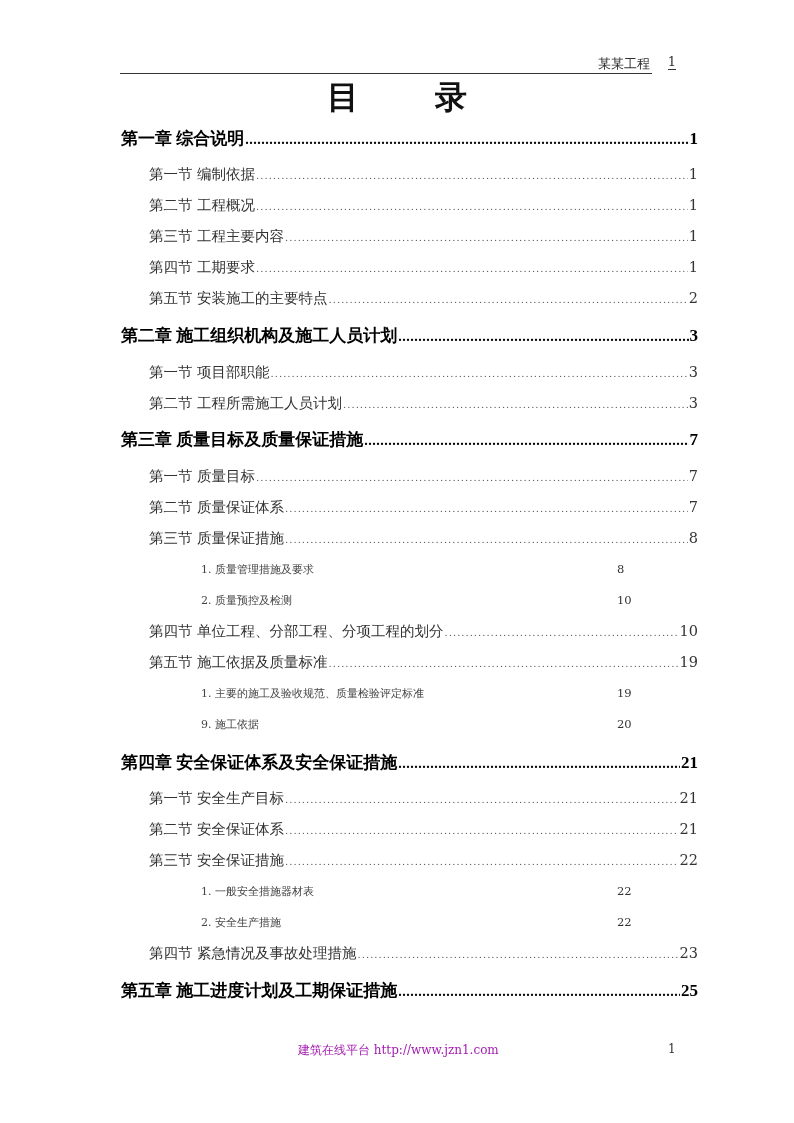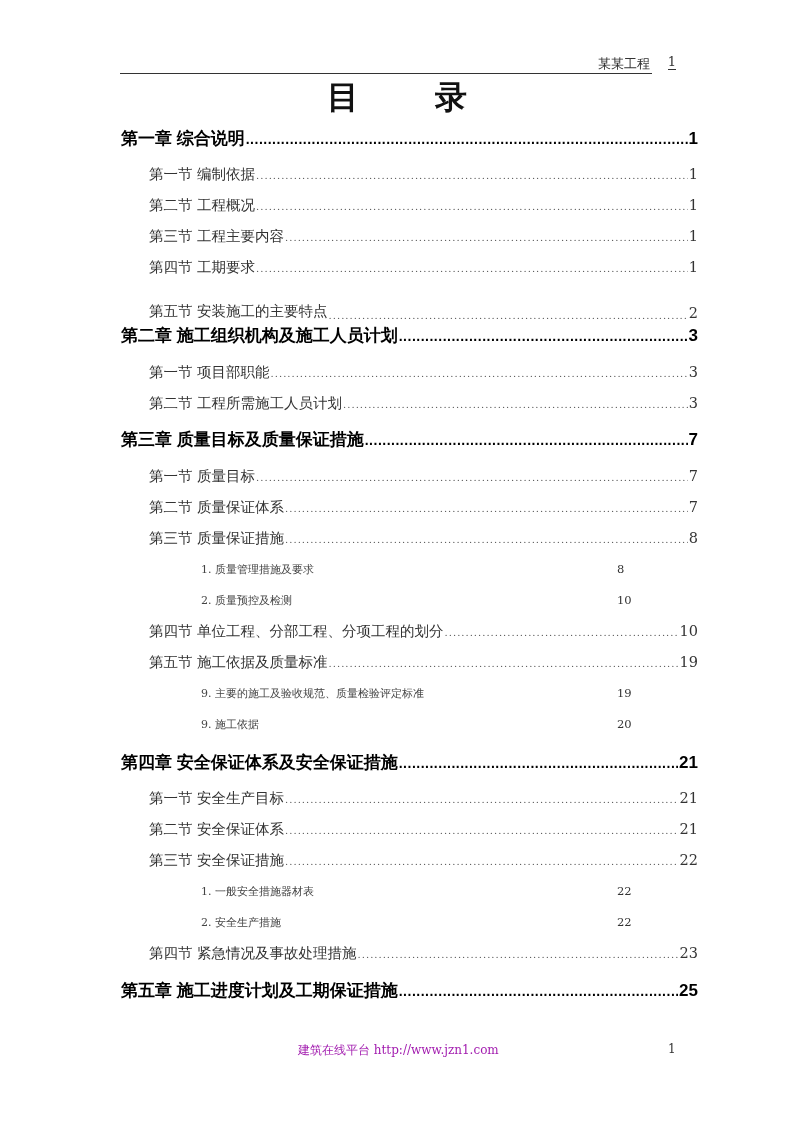--- a/index.html
+++ b/index.html
@@ -8,21 +8,21 @@
   .hdr-text{position:absolute;right:50px;top:0;font-size:13px;color:#333;}
   .hdr-page{position:absolute;right:24px;top:0;font-size:13px;color:#333;border-bottom:1px solid #333;line-height:14px;}
   .hdr-line{position:absolute;left:0;top:18px;width:532px;height:1px;background:#333;}
   .title{position:absolute;left:0;width:794px;top:76px;text-align:center;font-family:"DejaVu Sans","Liberation Sans",sans-serif;font-size:32px;font-weight:bold;letter-spacing:0;}
   .title span{display:inline-block;margin:0 38px;}
   .row{position:absolute;display:flex;align-items:baseline;right:96px;}
   .row .lbl{white-space:nowrap;}
   .row .dots{flex:1;overflow:hidden;white-space:nowrap;margin:0 1px;}
   .row .dots::after{content:"....................................................................................................................................................................................................................................................................................................................................................................";}
   .row .pg{white-space:nowrap;}
-  .ch{left:121px;font-family:Liberation Sans, sans-serif;font-weight:bold;font-size:17px;color:#000;}
+  .ch{left:121px;font-family:Liberation Serif, serif;font-weight:bold;font-size:17px;color:#000;}
   .ch .dots{font-size:14px;letter-spacing:0.5px;}
   .sec{left:149px;font-size:14.5px;color:#333;}
   .sec .dots{font-size:10px;letter-spacing:1px;color:#555;}
   .sub{position:absolute;left:201px;font-size:11px;color:#444;}
   .subpg{position:absolute;left:617px;font-size:11.5px;color:#333;}
   .ftr{position:absolute;left:298px;top:1042px;font-size:12px;color:#a21caf;}
   .ftr-pg{position:absolute;left:668px;top:1042px;font-size:12px;color:#333;}
 </style>
 </head>
 <body>
@@ -56,21 +56,21 @@
     <div class="row sec" style="top: 227px;">
       <span class="lbl">第三节  工程主要内容</span>
       <span class="dots"></span>
       <span class="pg">1</span>
     </div>
     <div class="row sec" style="top: 258px;">
       <span class="lbl">第四节  工期要求</span>
       <span class="dots"></span>
       <span class="pg">1</span>
     </div>
-    <div class="row sec" style="top: 302px; align-items: flex-end;">
+    <div class="row sec" style="top: 289px;">
       <span class="lbl">第五节  安装施工的主要特点</span>
       <span class="dots"></span>
       <span class="pg">2</span>
     </div>
     <div class="row ch" style="top: 324px;">
       <span class="lbl">第二章  施工组织机构及施工人员计划</span>
       <span class="dots"></span>
       <span class="pg">3</span>
     </div>
     <div class="row sec" style="top: 363px;">
@@ -110,21 +110,21 @@
     <div class="row sec" style="top: 622px;">
       <span class="lbl">第四节  单位工程、分部工程、分项工程的划分</span>
       <span class="dots"></span>
       <span class="pg">10</span>
     </div>
     <div class="row sec" style="top: 653px;">
       <span class="lbl">第五节  施工依据及质量标准</span>
       <span class="dots"></span>
       <span class="pg">19</span>
     </div>
-    <div class="sub" style="top: 686px;">9. 主要的施工及验收规范、质量检验评定标准</div>
+    <div class="sub" style="top: 686px;">1. 主要的施工及验收规范、质量检验评定标准</div>
     <div class="subpg" style="top: 686px;">19</div>
     <div class="sub" style="top: 717px;">9. 施工依据</div>
     <div class="subpg" style="top: 717px;">20</div>
     <div class="row ch" style="top: 751px;">
       <span class="lbl">第四章  安全保证体系及安全保证措施</span>
       <span class="dots"></span>
       <span class="pg">21</span>
     </div>
     <div class="row sec" style="top: 789px;">
       <span class="lbl">第一节  安全生产目标</span>

